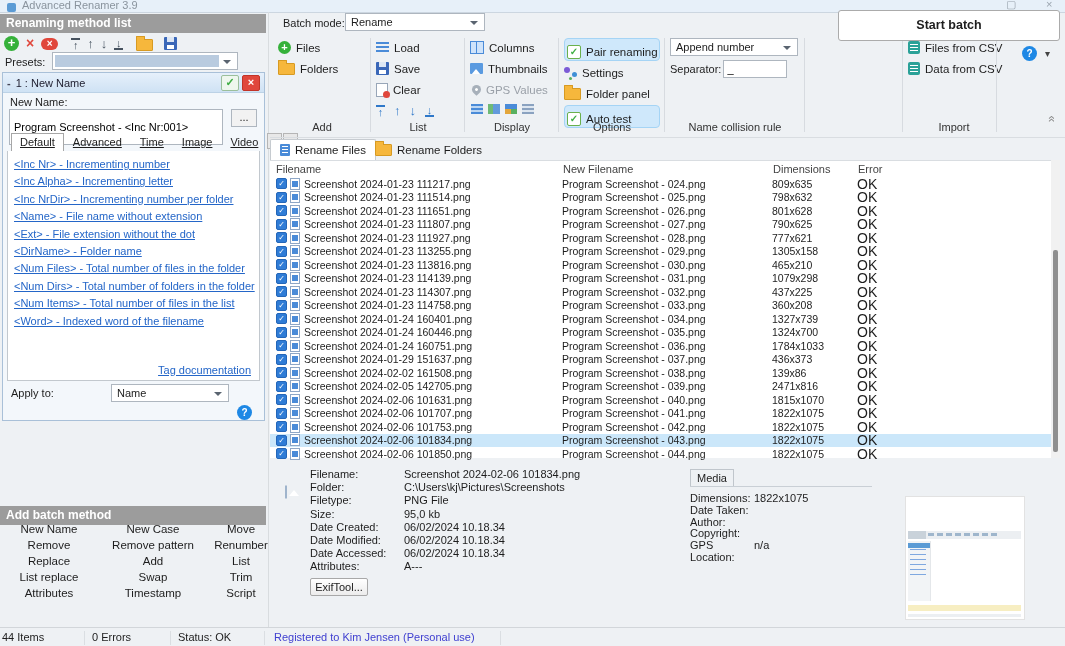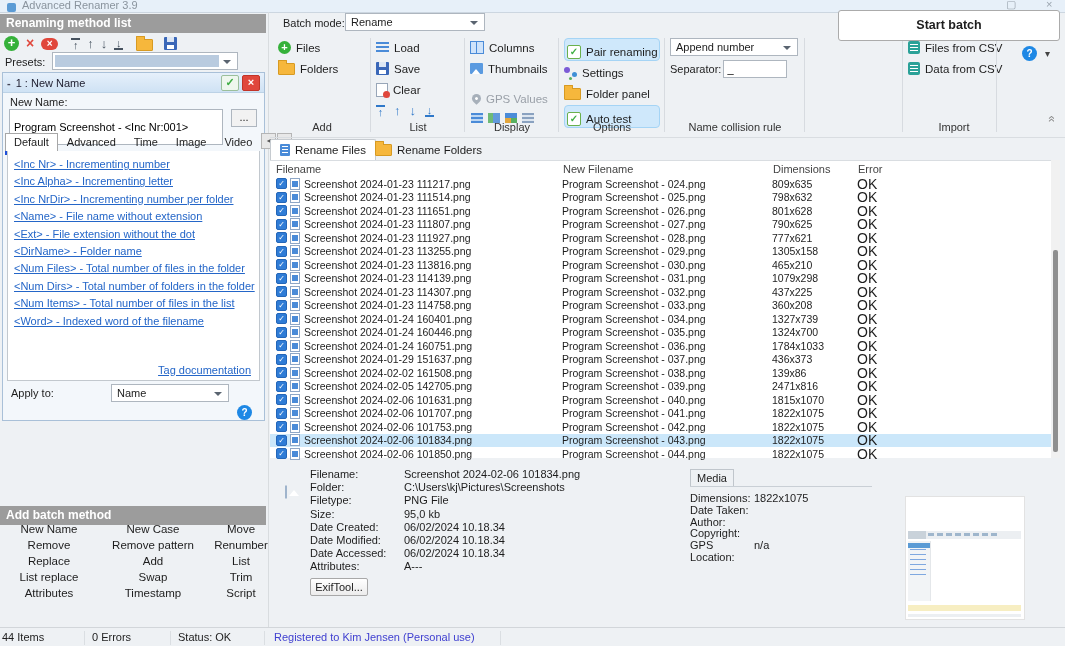--- a/index.html
+++ b/index.html
@@ -45,21 +45,21 @@
   #methodpanel{left:2px;top:72px;width:263px;height:349px;border:1px solid #a9c0d8;background:#f3f7fb;box-sizing:border-box;}
   #mp-header{height:19px;background:linear-gradient(#e6f0fb,#cfe2f4);display:flex;align-items:center;padding:0 4px;border-bottom:1px solid #bcd2e6;}
   #mp-header .col{font-weight:bold;color:#445;margin-right:5px;cursor:pointer;}
   #mp-header .ttl{flex:1;color:#223;}
   .chkbtn{width:16px;height:14px;background:#eef7ee;border:1px solid #9bbf9b;border-radius:2px;color:#3fae44;font-size:11px;line-height:13px;text-align:center;cursor:pointer;margin-left:3px;}
   .chkbtn::after{content:"✓";font-weight:bold;}
   .xbtn{width:16px;height:14px;background:#e0473c;border:1px solid #c23328;border-radius:2px;color:#fff;font-size:11px;line-height:13px;text-align:center;cursor:pointer;margin-left:3px;}
   .xbtn::after{content:"×";font-weight:bold;}
   #newnameinput{position:absolute;left:6px;top:36px;width:214px;height:18px;border:1px solid #aeb6bf;font-size:11px;padding:17px 4px;font-family:"Liberation Sans",sans-serif;box-sizing:border-box;background:#fff;}
   #browsebtn{position:absolute;left:228px;top:36px;width:26px;height:18px;border:1px solid #aeb6bf;background:#f2f2f2;text-align:center;line-height:14px;cursor:pointer;box-sizing:border-box;}
-  #methodtabs{position:absolute;left:2px;right:4px;top:60px;height:18px;display:flex;border-bottom:4px solid #1d4ed8;}
+  #methodtabs{position:absolute;left:8px;right:4px;top:60px;height:18px;display:flex;border-bottom:4px solid #1d4ed8;text-decoration:underline;}
   .mtab{padding:2px 8px 0 8px;font-size:11px;border:1px solid transparent;border-bottom:none;cursor:pointer;white-space:nowrap;}
   .mtab.active{background:#fff;border-color:#a7a7a7;position:relative;top:0px;}
   .tabscroll{margin-left:auto;display:flex;gap:1px;}
   .tsbtn{width:13px;height:14px;background:#e8e8e8;border:1px solid #b5b5b5;font-size:8px;line-height:13px;text-align:center;color:#555;cursor:pointer;}
   #tagbox{position:absolute;left:4px;right:4px;top:78px;height:230px;background:#fff;border:1px solid #c2c8ce;border-top:none;padding:5px 6px;box-sizing:border-box;}
   .taglink{display:block;color:#2466c8;text-decoration:underline;font-size:11px;line-height:17.4px;cursor:pointer;white-space:nowrap;}
   #tagdoc{position:absolute;right:8px;bottom:4px;color:#2466c8;text-decoration:underline;cursor:pointer;}
   #applyrow{position:absolute;left:8px;top:314px;}
   #applycombo{position:absolute;left:108px;top:311px;width:118px;}
   .helpbtn{width:15px;height:15px;border-radius:50%;background:#1e88e5;color:#fff;font-weight:bold;font-size:10px;text-align:center;line-height:15px;cursor:pointer;}
@@ -67,21 +67,21 @@
   #mp-help{position:absolute;right:12px;top:332px;}
   
   #batchgrid{position:absolute;left:4px;top:523px;display:grid;grid-template-columns:90px 118px 58px;row-gap:4px;justify-items:center;}
   .bmlink{font-size:11.5px;color:#1d1d1d;cursor:pointer;white-space:nowrap;}
   
   #ribbon{left:270px;top:12px;width:795px;height:126px;border-bottom:1px solid #d9dde1;box-sizing:border-box;}
   .rgroup{position:absolute;top:26px;bottom:0;}
   .rgroup .items{display:flex;flex-direction:column;gap:2px;}
   .ritem{display:flex;align-items:center;gap:5px;height:19px;font-size:11.5px;cursor:pointer;white-space:nowrap;}
   .ritem.hl{background:#cfe8fb;border:1px solid #a5d4f5;border-radius:4px;padding:4px 4px 0 2px;height:17px;}
-  .ritem.gray{color:#9aa0a8;margin-top:9px;}
+  .ritem.gray{color:#9aa0a8;}
   .rlabel{position:absolute;bottom:4px;left:0;right:0;text-align:center;color:#333;font-size:11px;}
   .vsep{position:absolute;top:26px;height:94px;width:1px;background:#d7dbe0;}
   .rico{display:inline-block;flex:none;}
   .i-load{width:13px;height:11px;background:linear-gradient(#4a8bd8 0 2px,transparent 2px 4px);background-size:13px 4px;}
   .i-clear{position:relative;width:10px;height:12px;background:#fff;border:1px solid #98a6b8;}
   .i-clear::after{content:"";position:absolute;right:-3px;bottom:-2px;width:7px;height:7px;border-radius:50%;background:#e0473c;}
   .i-cols{width:12px;height:11px;border:1px solid #4a8bd8;background:linear-gradient(90deg,#cfe3fa 0 5px,#4a8bd8 5px 6px,#cfe3fa 6px);}
   .i-thumb{position:relative;width:13px;height:11px;background:#5a9ae0;border-radius:1px;overflow:hidden;}
   .i-thumb::after{content:"";position:absolute;left:1px;bottom:-1px;border-left:5px solid transparent;border-right:5px solid transparent;border-bottom:6px solid #fff;}
   .i-gps{position:relative;width:9px;height:9px;border-radius:50% 50% 50% 0;transform:rotate(-45deg);background:#a7b0ba;margin-left:2px;}

